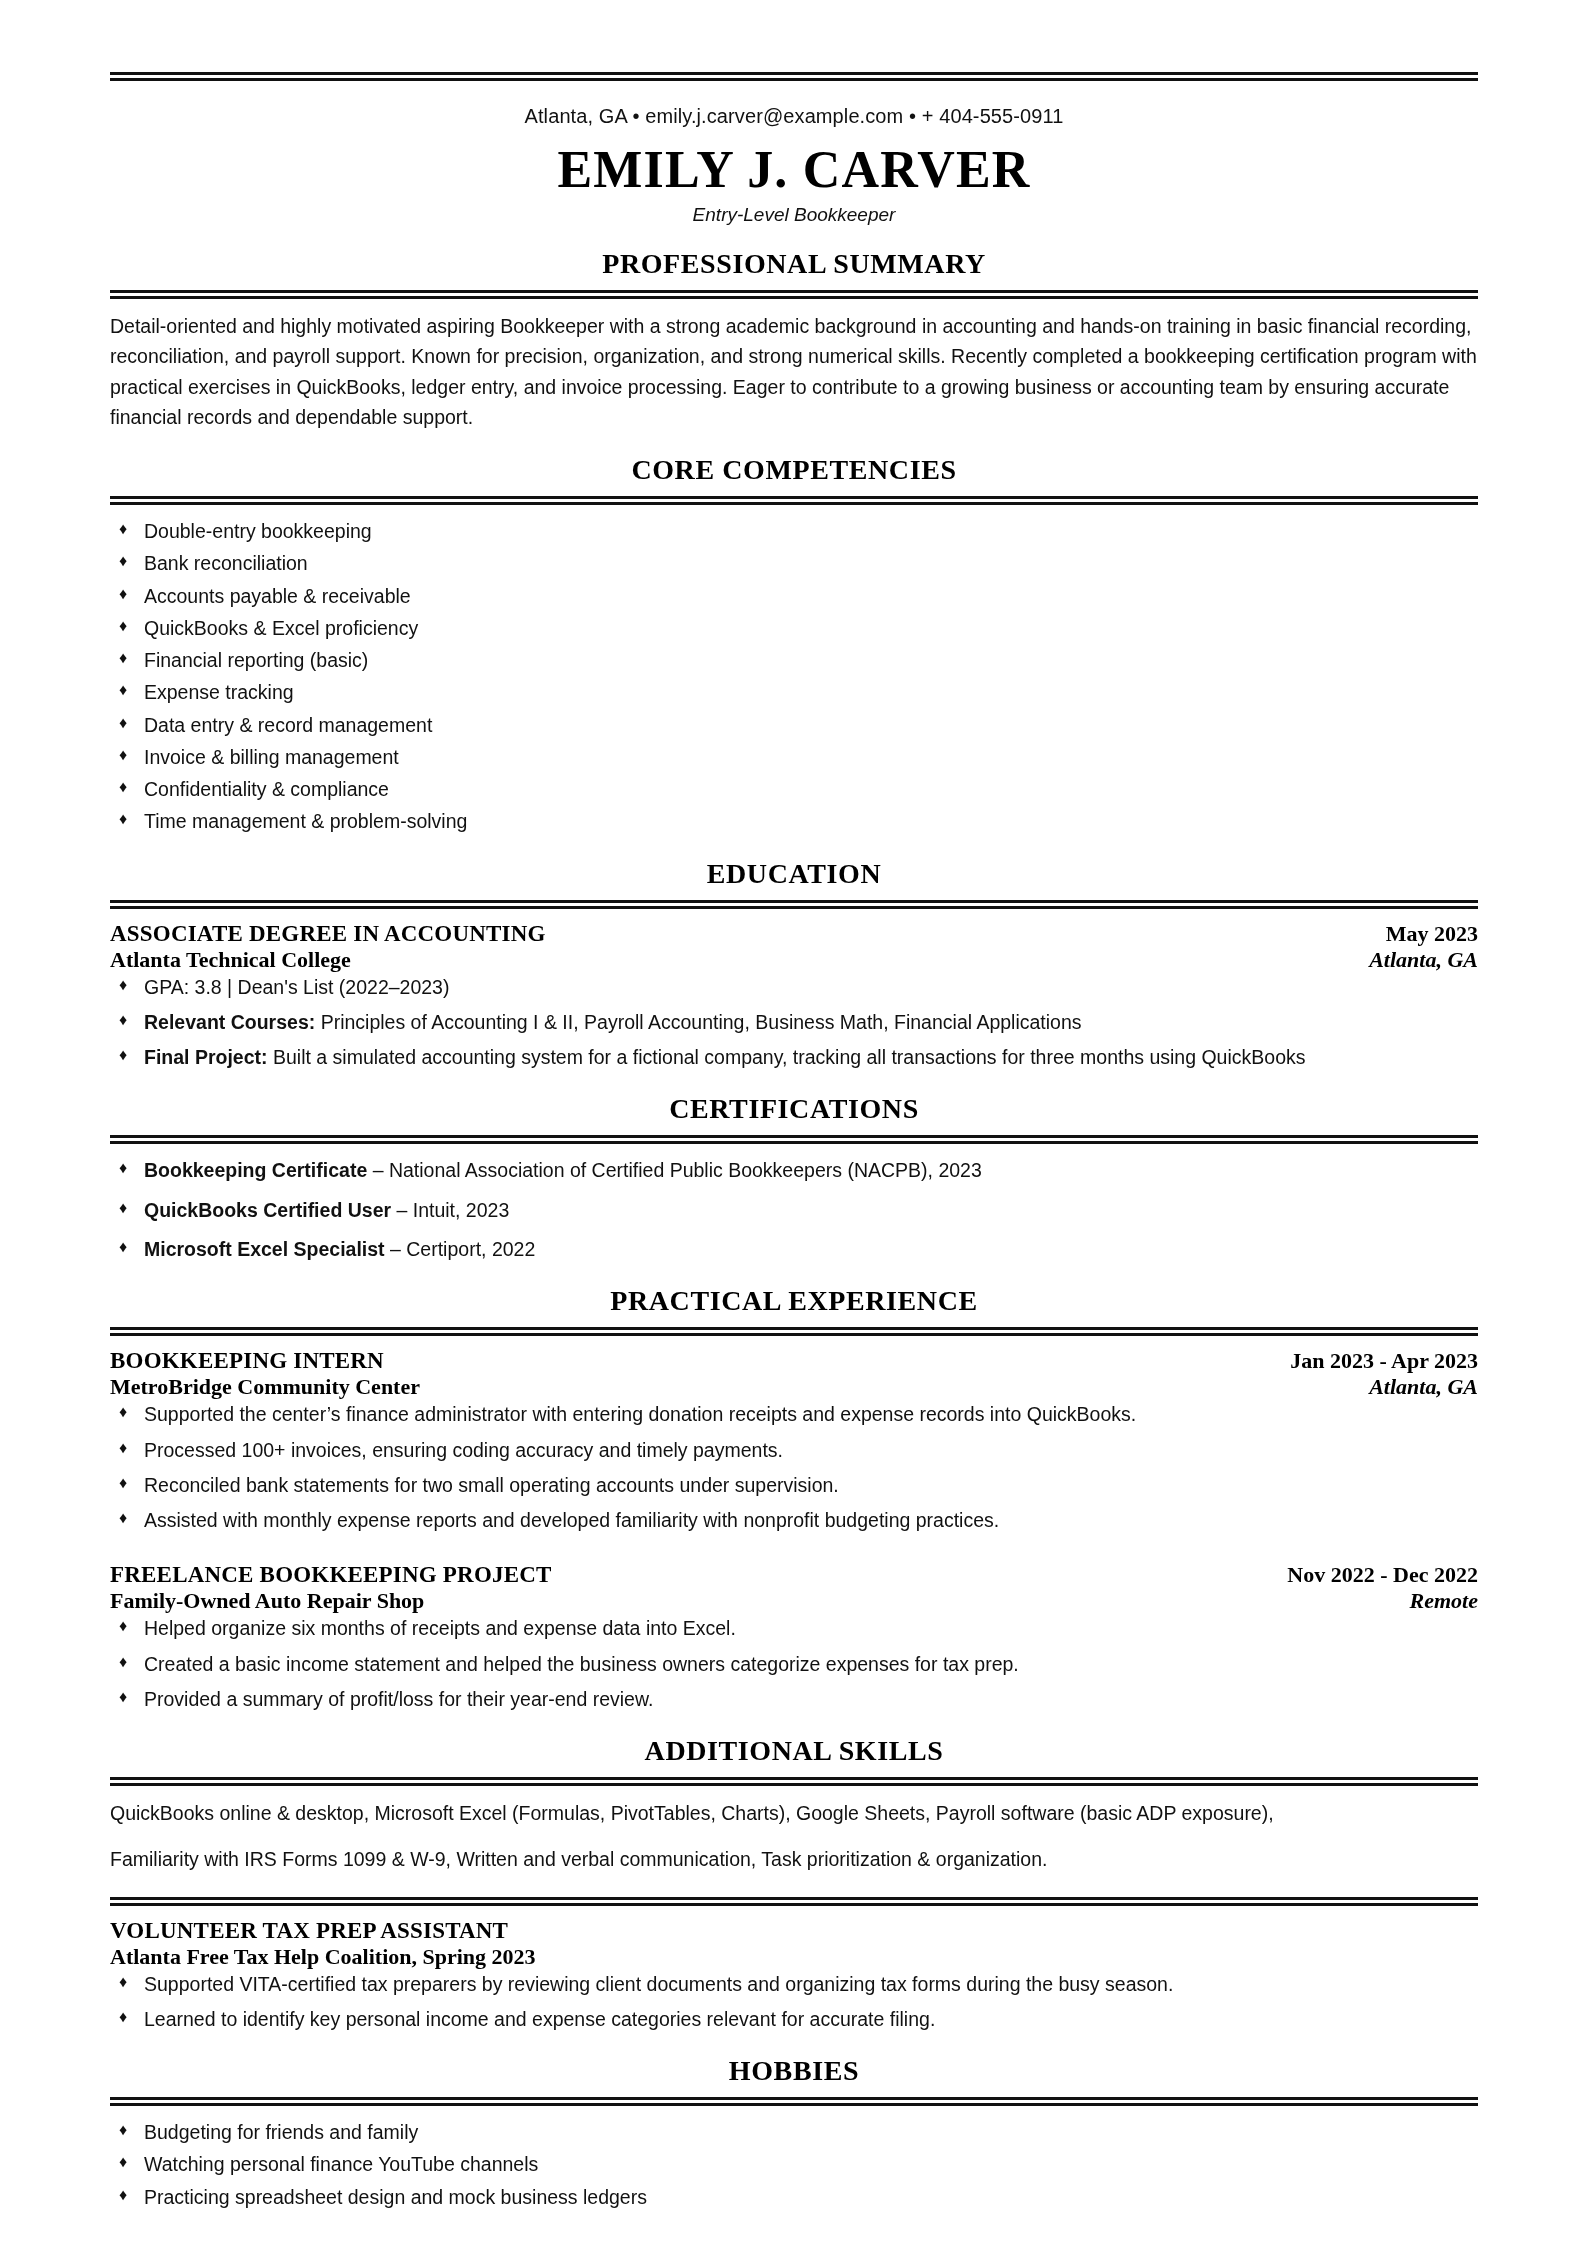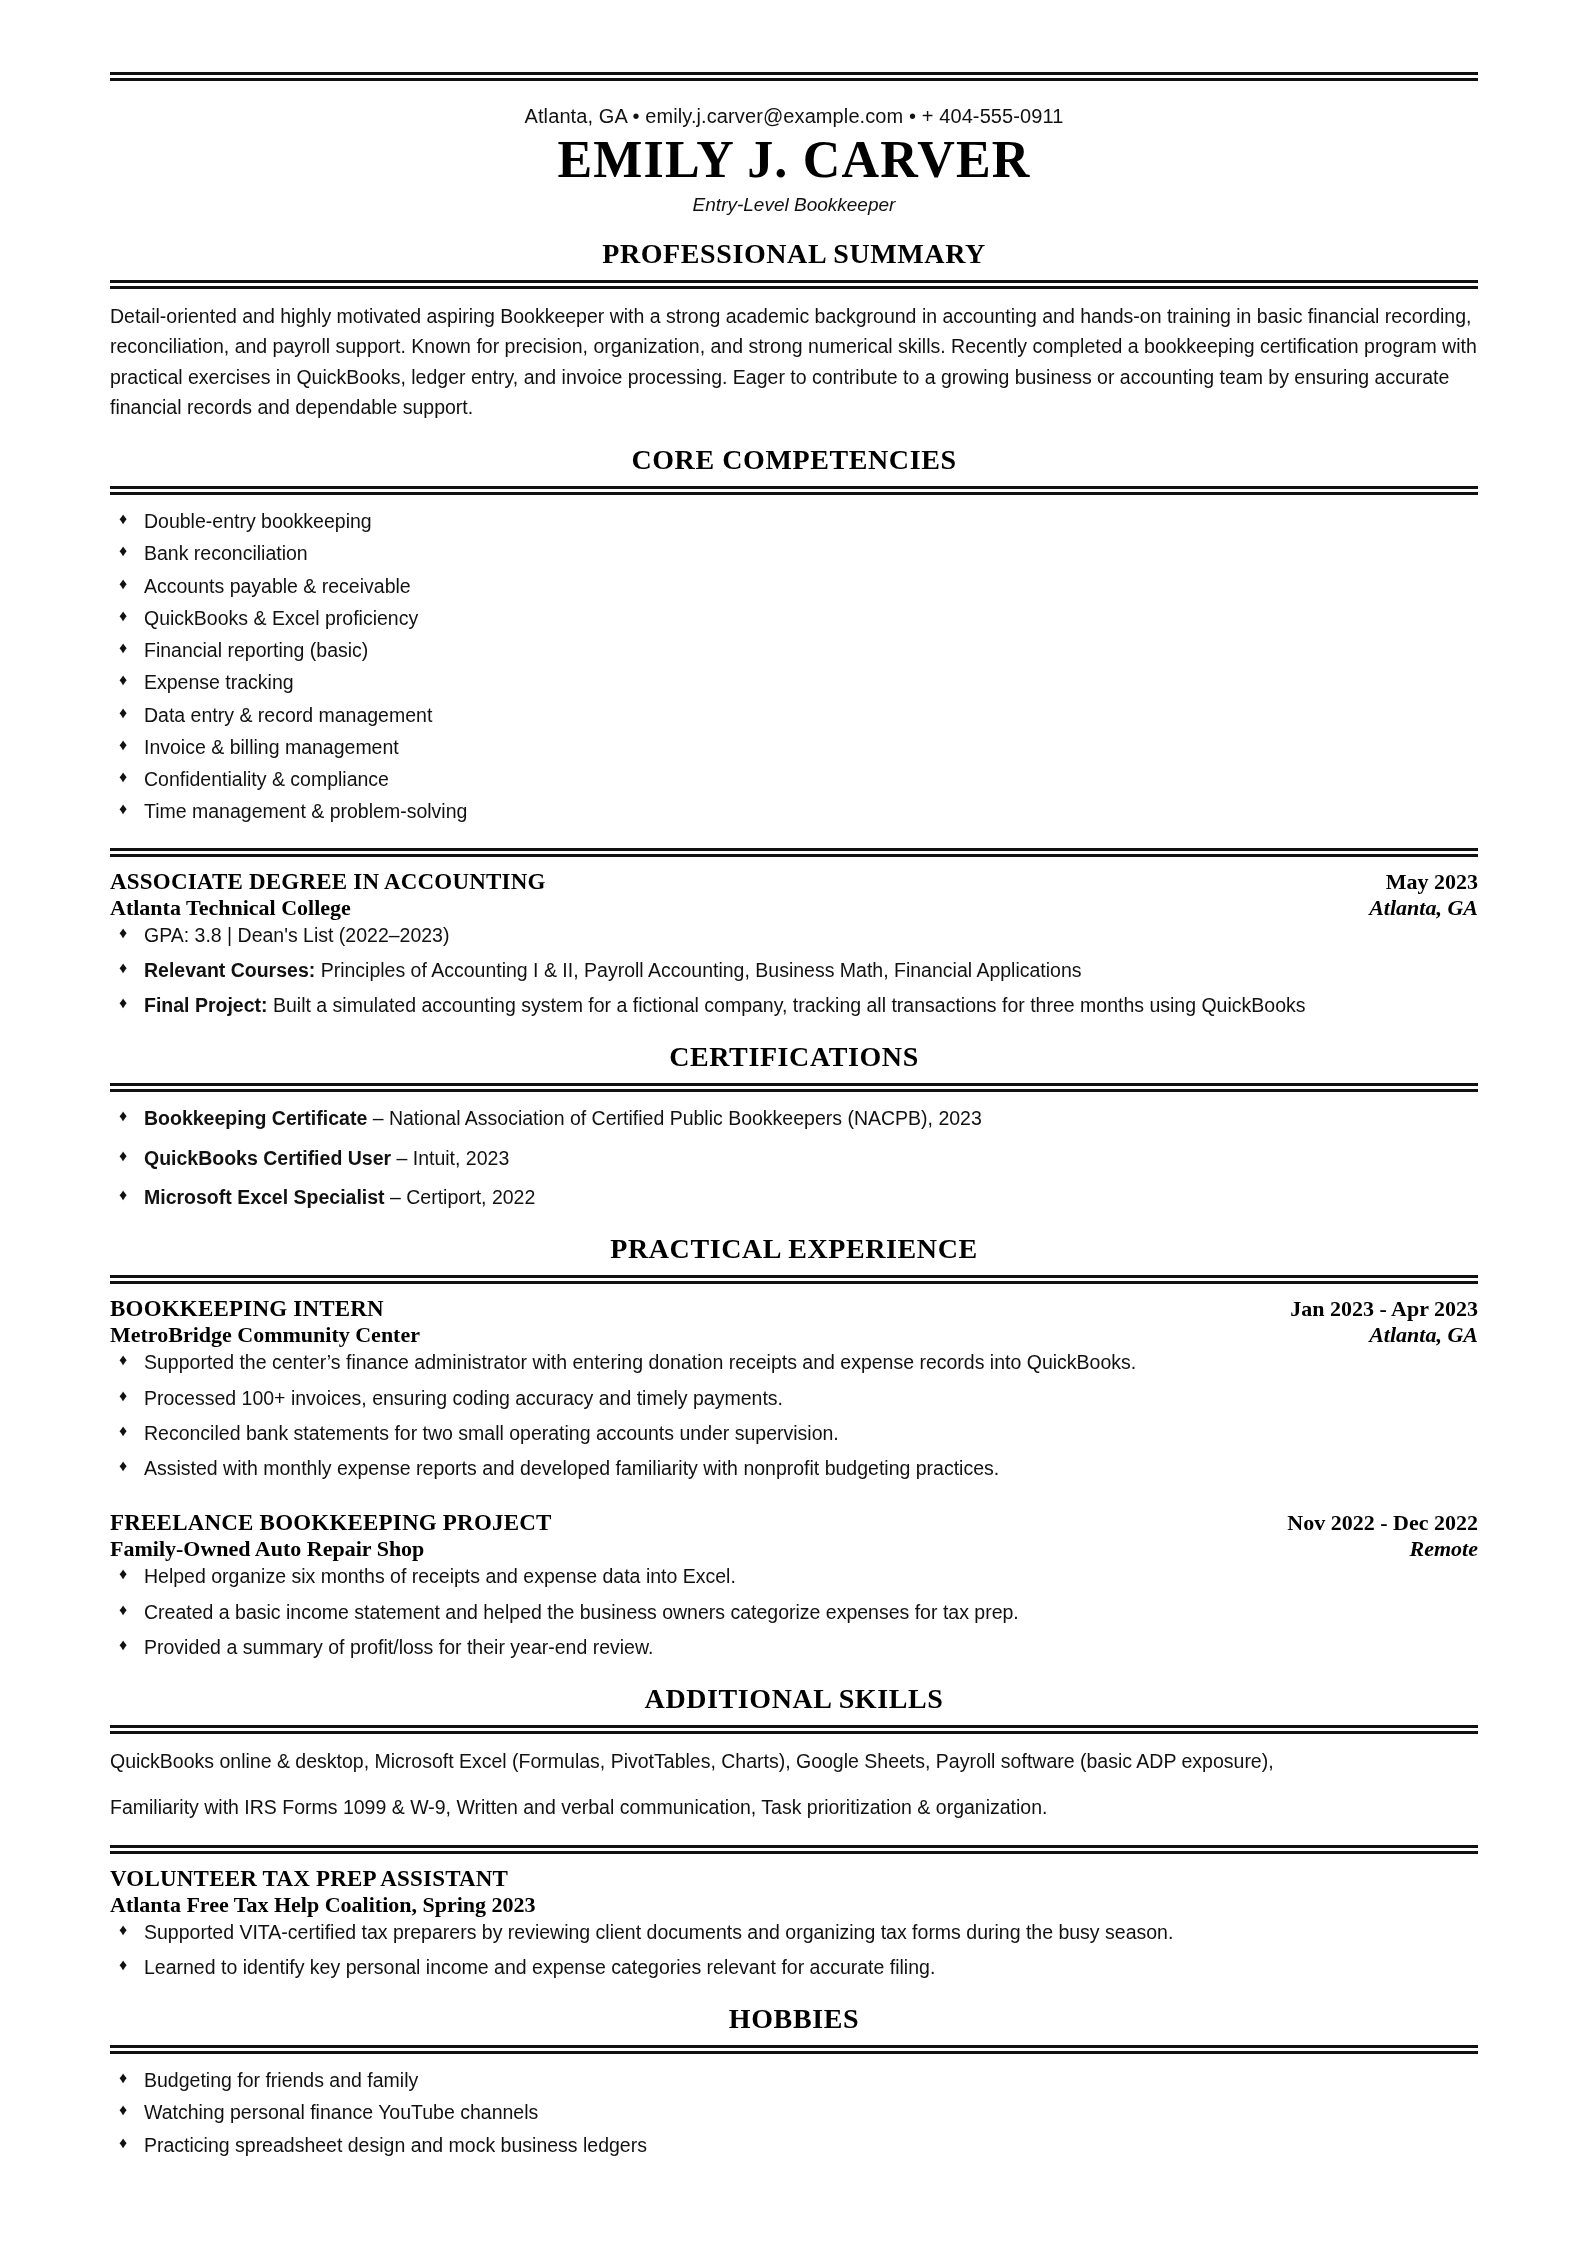--- a/index.html
+++ b/index.html
@@ -41,21 +41,21 @@
     letter-spacing: 0.1px;
     margin-top: 24px;
     color: #111111;
   }
   .full-name {
     text-align: center;
     font-family: "Liberation Serif", serif;
     font-weight: bold;
     font-size: 52px;
     letter-spacing: 1.2px;
-    margin-top: 4px;
+    margin-top: 14px;
     line-height: 1.08;
     color: #000000;
   }
   .job-title {
     text-align: center;
     font-size: 19px;
     font-style: italic;
     margin-top: 6px;
     color: #111111;
   }
@@ -196,20 +196,21 @@
             <li><span class="bullet-glyph">♦</span><span>Expense tracking</span></li>
             <li><span class="bullet-glyph">♦</span><span>Data entry &amp; record management</span></li>
             <li><span class="bullet-glyph">♦</span><span>Invoice &amp; billing management</span></li>
             <li><span class="bullet-glyph">♦</span><span>Confidentiality &amp; compliance</span></li>
             <li><span class="bullet-glyph">♦</span><span>Time management &amp; problem-solving</span></li>
           </ul>
       </div>
     </div>
 
     <div class="section">
+      <div class="section-heading">EDUCATION</div>
       <div class="rule-double"></div>
       <div class="section-body" id="education-body">
           <div class="entry">
             <div class="entry-row">
               <div class="entry-title">ASSOCIATE DEGREE IN ACCOUNTING</div>
               <div class="entry-date">May 2023</div>
             </div>
             <div class="entry-row">
               <div class="entry-org">Atlanta Technical College</div>
               <div class="entry-loc">Atlanta, GA</div>

